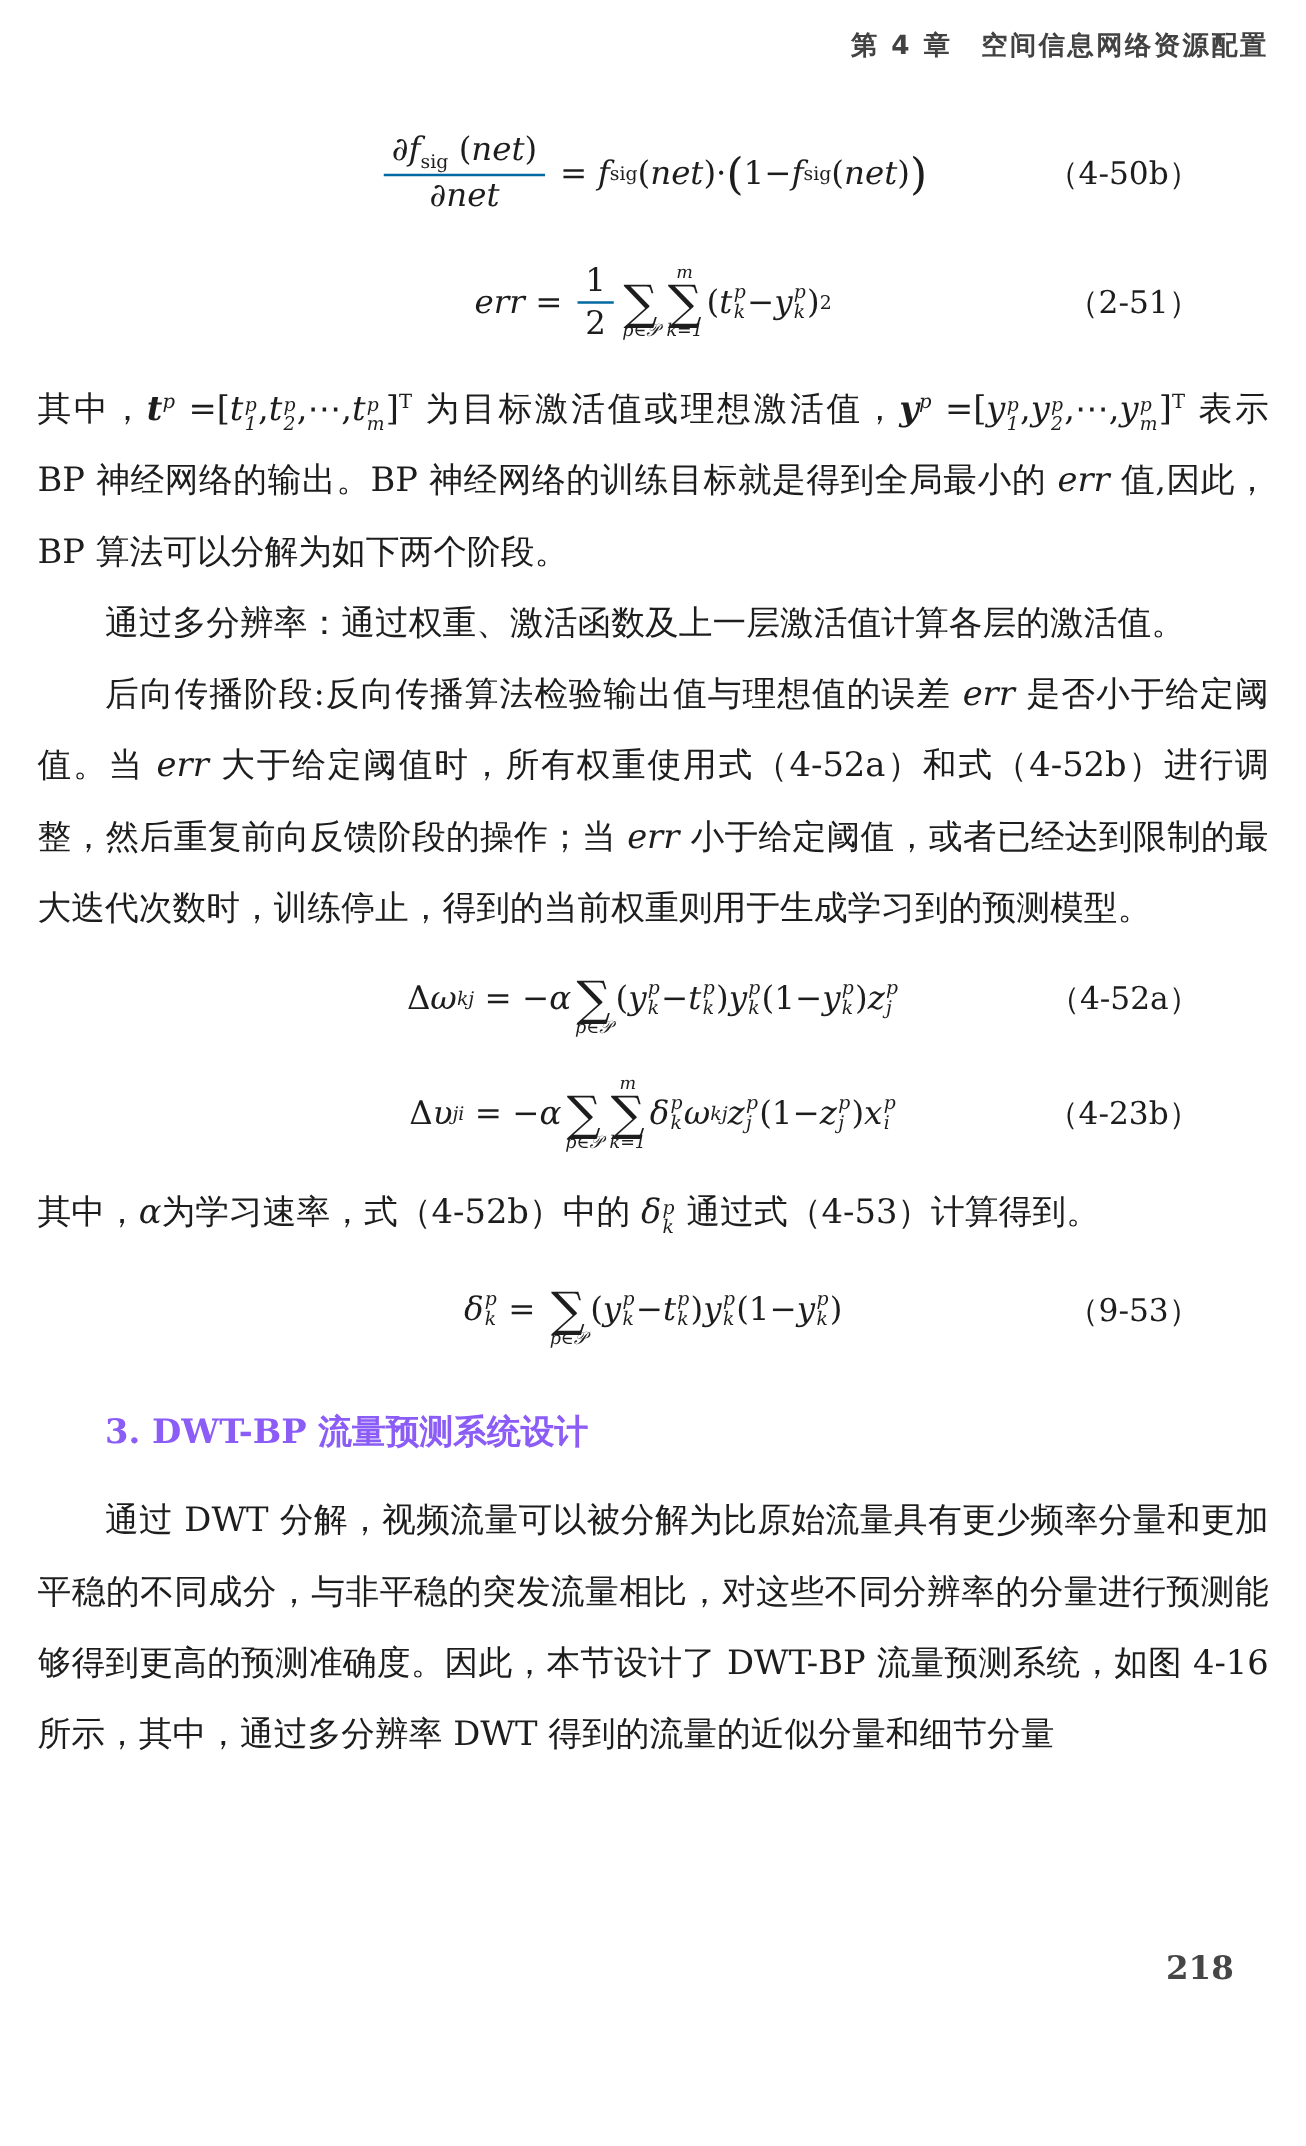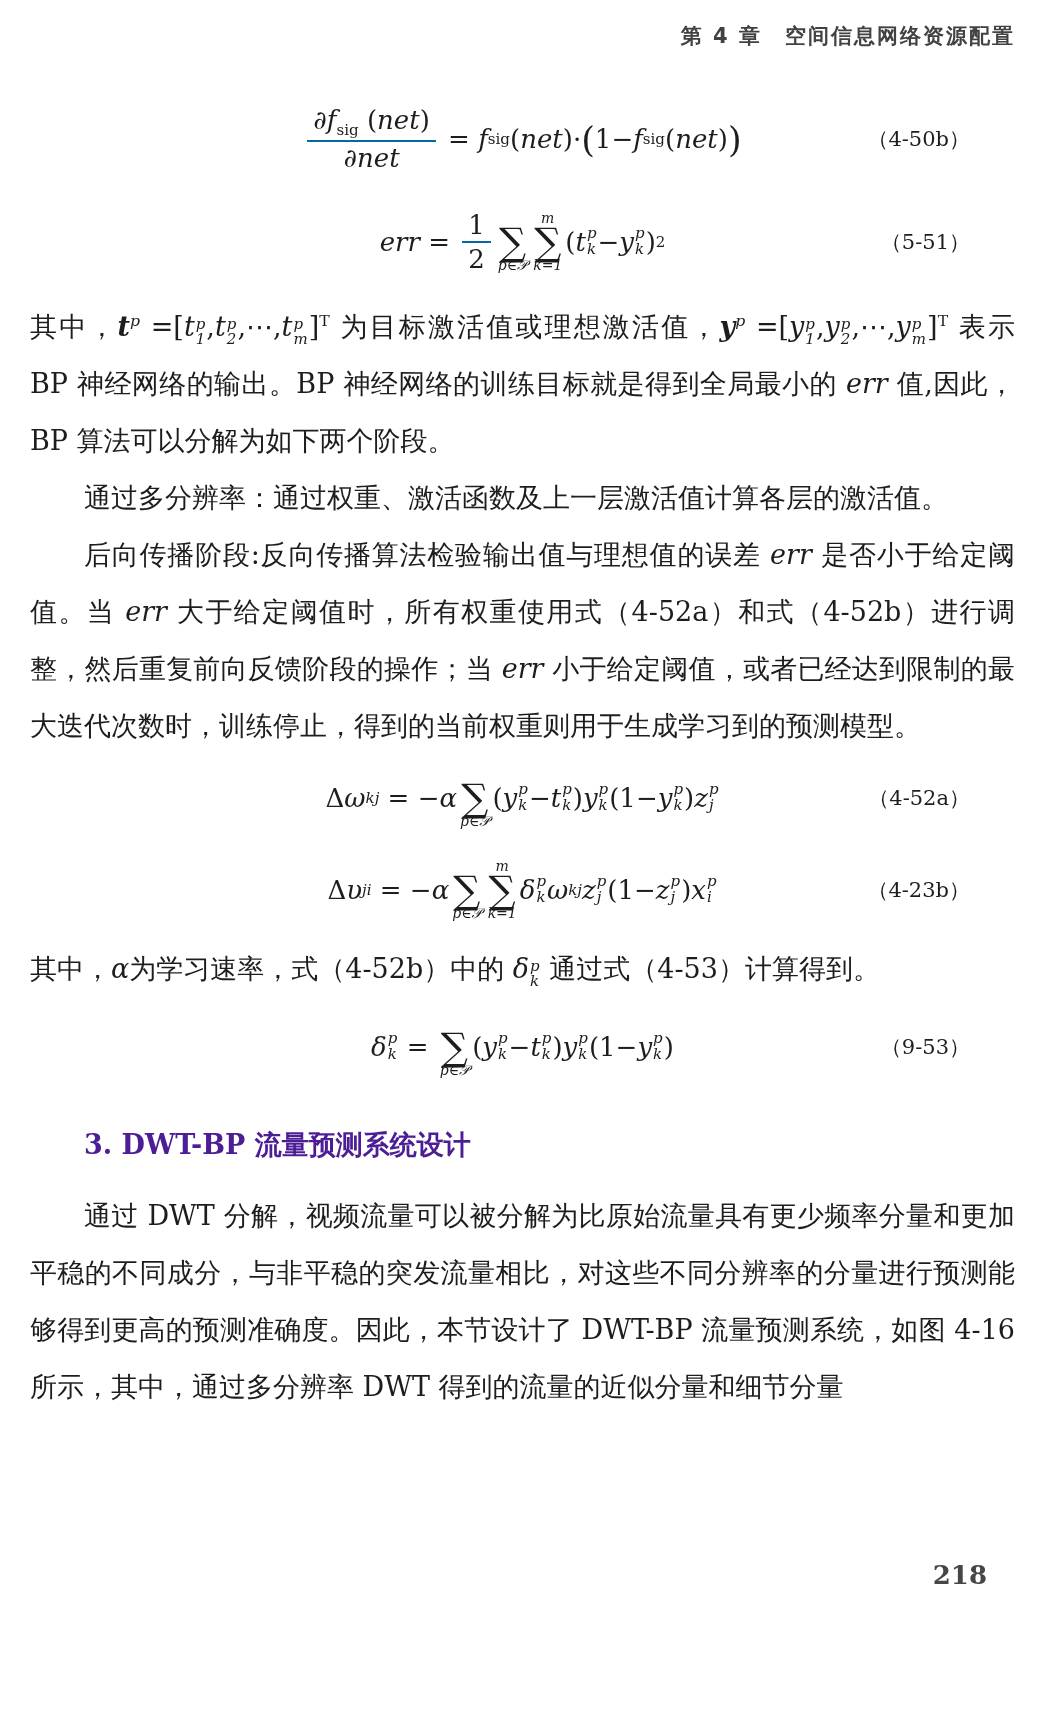--- a/index.html
+++ b/index.html
@@ -29,39 +29,39 @@
   .first-block{margin-top:8px;}
   
   .formula{
     position:relative;
     display:flex;justify-content:center;align-items:center;
     font-size:26px;
     margin:2px 0;
     min-height:88px;
   }
   .formula .math{display:inline-flex;align-items:center;white-space:nowrap;}
-  .flabel{position:absolute;right:45px;top:50%;transform:translateY(-50%);font-size:21px;color:#1d1d1d;}
+  .flabel{position:absolute;right:55px;top:50%;transform:translateY(-50%);font-size:25px;color:#1d1d1d;}
   .frac{display:inline-block;vertical-align:middle;text-align:center;margin:0 4px;}
   .frac > span{display:block;padding:0 6px;line-height:1.25;}
   .frac > span:first-child{border-bottom:2px solid #0369a1;}
   .sum{display:inline-block;vertical-align:middle;text-align:center;margin:0 3px;}
   .sum > span{display:block;}
   .sum .lim{font-size:14px;line-height:1.05;font-style:italic;}
   .sum .sig{font-size:38px;line-height:0.85;font-style:normal;}
   .ss{display:inline-block;vertical-align:-0.55em;font-size:15px;line-height:1.05;font-style:italic;text-align:left;margin:0 1px;}
   .ss > span{display:block;}
   .bp{font-size:1.35em;font-style:normal;vertical-align:-0.1em;}
   sup{font-size:0.58em;}
   sub{font-size:0.58em;}
   .section-heading{
     font-size:27px;font-weight:bold;
     margin:34px 0 26px 0;
     text-indent:2em;
     line-height:32px;
-    color:#4c1d95;
+    color:#8b5cf6;
   }
   .page-number{
     position:absolute;right:58px;bottom:22px;
     font-size:26px;font-weight:bold;color:#464646;
     font-family:"DejaVu Serif","Liberation Serif",serif;
   }
   i{font-family:"DejaVu Serif","Liberation Serif",serif;}
 </style>
 </head>
 <body>
@@ -91,21 +91,21 @@
           <span class="lim">m</span>
           <span class="sig">∑</span>
           <span class="lim">k=1</span>
         </span>(<i>t</i><span class="ss">
           <span>p</span>
           <span>k</span>
         </span> − <i>y</i><span class="ss">
           <span>p</span>
           <span>k</span>
         </span>)<sup>2</sup></span>
-    <span class="flabel">（5-51）</span>
+    <span class="flabel">（2-51）</span>
   </div>
 
   <p class="body-text">其中，<b><i>t</i></b><sup><i>p</i></sup> =[<i>t</i><span class="ss"><span>p</span><span>1</span></span>,<i>t</i><span class="ss"><span>p</span><span>2</span></span>,⋯,<i>t</i><span class="ss"><span>p</span><span>m</span></span>]<sup>T</sup> 为目标激活值或理想激活值，<b><i>y</i></b><sup><i>p</i></sup> =[<i>y</i><span class="ss"><span>p</span><span>1</span></span>,<i>y</i><span class="ss"><span>p</span><span>2</span></span>,⋯,<i>y</i><span class="ss"><span>p</span><span>m</span></span>]<sup>T</sup> 表示 BP 神经网络的输出。BP 神经网络的训练目标就是得到全局最小的 <i>err</i> 值,因此，BP 算法可以分解为如下两个阶段。</p>
 
   <p class="body-text indent">通过多分辨率：通过权重、激活函数及上一层激活值计算各层的激活值。</p>
 
   <p class="body-text indent">后向传播阶段:反向传播算法检验输出值与理想值的误差 <i>err</i> 是否小于给定阈值。当 <i>err</i> 大于给定阈值时，所有权重使用式（4-52a）和式（4-52b）进行调整，然后重复前向反馈阶段的操作；当 <i>err</i> 小于给定阈值，或者已经达到限制的最大迭代次数时，训练停止，得到的当前权重则用于生成学习到的预测模型。</p>
 
   <div class="formula" style="min-height:84px;">
     <span class="math">Δ<i>ω</i><sub><i>kj</i></sub><span>&nbsp;=&nbsp;</span>−<i>α</i><span class="sum">

